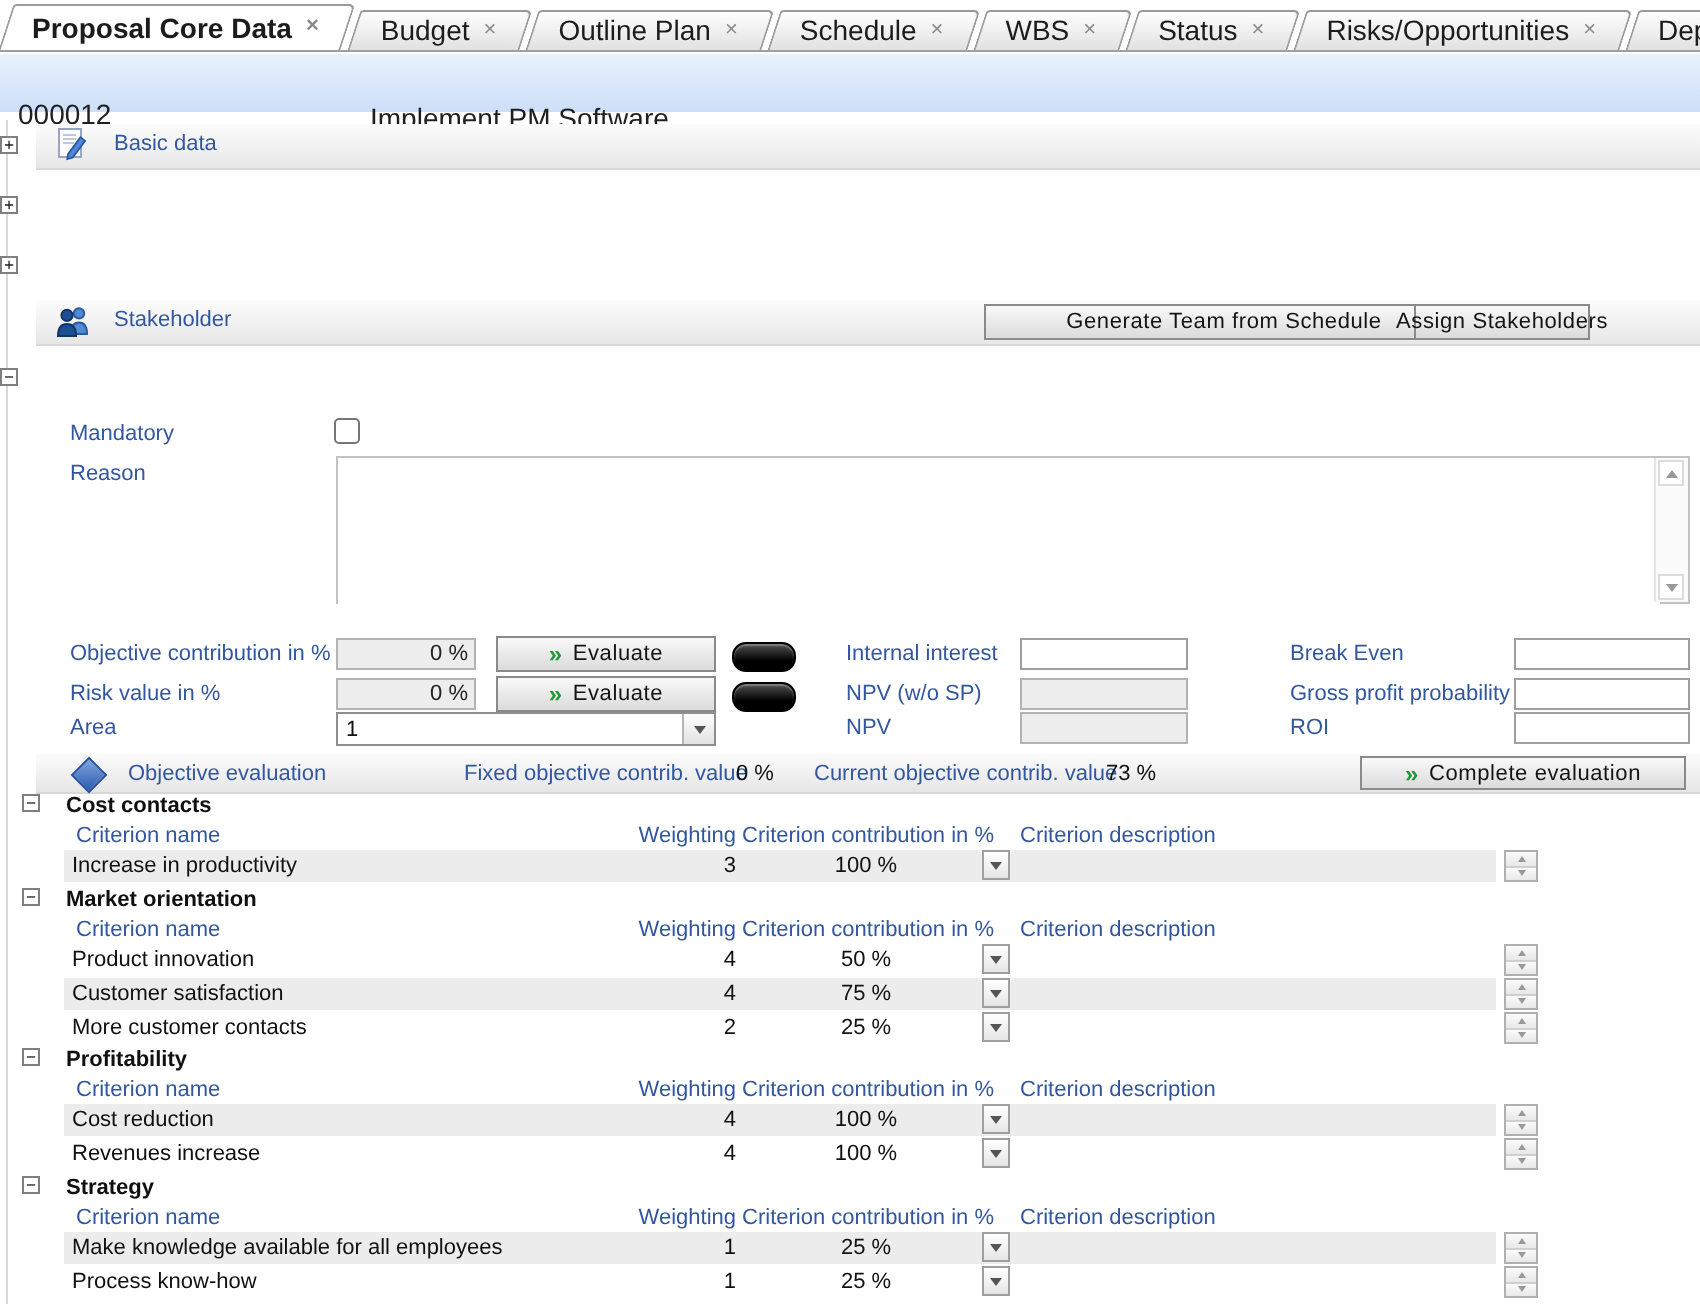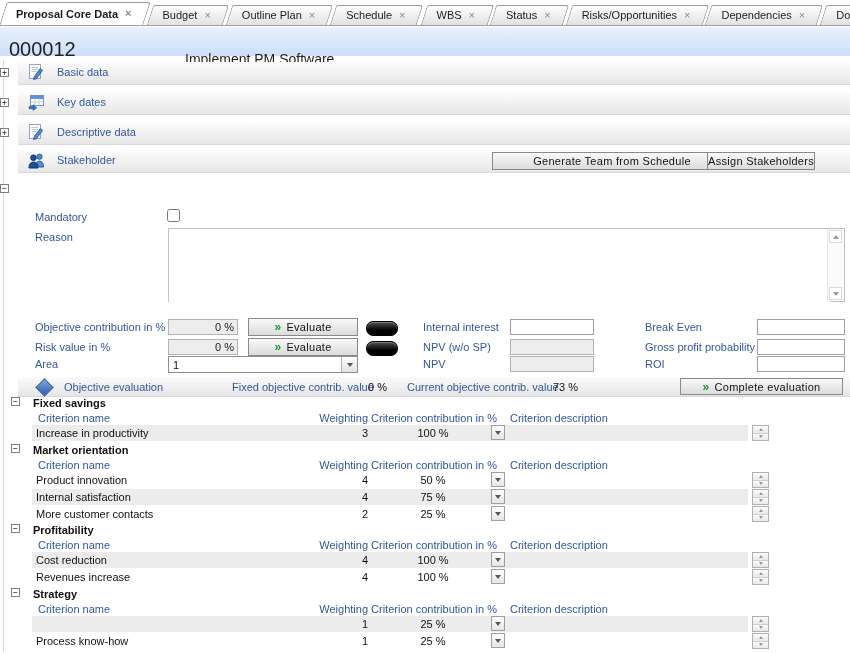--- a/index.html
+++ b/index.html
@@ -12,27 +12,27 @@
   
   .tabbar{position:absolute;top:0;left:0;width:850px;height:26px;background:#fff;
           border-bottom:1px solid #9f9f9f;display:flex;align-items:flex-end;padding-left:3px;box-sizing:border-box;}
   .tab{position:relative;height:20px;margin-right:3px;padding:0 15px 0 13px;display:flex;
        align-items:center;gap:7px;cursor:pointer;flex:0 0 auto;}
   .tab::before{content:"";position:absolute;inset:0;transform:skewX(-18deg);
        border:1px solid #9a9a9a;border-bottom:none;border-radius:2px 3px 0 0;
        background:linear-gradient(#fefefe,#e1e1e1);}
   .tab.active{height:23px;font-weight:bold;}
   .tab.active::before{background:#fff;}
-  .tab .tl{position:relative;font-size:11px;color:#1c1c1c;white-space:nowrap;}
+  .tab .tl{position:relative;font-size:14px;color:#1c1c1c;white-space:nowrap;}
   .tab .tx{position:relative;font-size:11px;color:#8a8a8a;line-height:1;}
 
   
   .docheader{position:absolute;top:27px;left:0;width:850px;height:29px;
              background:linear-gradient(#e9f1fd,#cbdff8);}
-  .doc-id{position:absolute;left:9px;top:11px;font-size:20px;color:#1f1f1f;}
+  .doc-id{position:absolute;left:9px;top:22px;font-size:14px;color:#1f1f1f;}
   .doc-title{position:absolute;left:185px;top:24px;font-size:14px;color:#1f1f1f;}
 
   .treeline{position:absolute;left:3px;top:60px;width:1px;height:592px;background:#d8d8d8;}
 
   
   .secbar{position:absolute;left:18px;width:832px;height:22px;
           background:linear-gradient(#fcfcfc,#e7e7e7);border-bottom:1px solid #dadada;cursor:pointer;text-decoration:underline;}
   .secicon{position:absolute;left:10px;top:2px;width:18px;height:18px;}
   .seclabel{position:absolute;left:39px;top:4px;}
   .exp{position:absolute;left:0;width:9px;height:9px;box-sizing:border-box;border:1px solid #7f7f7f;
@@ -161,56 +161,35 @@
           <rect x="1.5" y="0.5" width="11" height="14" fill="#fdfdfd" stroke="#97a6c0"></rect>
           <line x1="3.5" y1="3.5" x2="10" y2="3.5" stroke="#bcc9da"></line>
           <line x1="3.5" y1="5.5" x2="10" y2="5.5" stroke="#bcc9da"></line>
           <line x1="3.5" y1="7.5" x2="9" y2="7.5" stroke="#bcc9da"></line>
           <path d="M6 13 L12.2 4.6 L14.6 6.4 L8.4 14.8 L5.6 15.6 Z" fill="#4e86d8" stroke="#27549f" stroke-width="0.8"></path>
         </svg></span>
     <span class="seclabel bluelbl">Basic data</span>
   </div>
 
   <div class="exp" style="top:98px">+</div>
-  <div class="secbar" style="top:92px">
-    <span class="secicon"><svg width="17" height="17" viewBox="0 0 17 17">
-          <rect x="2.5" y="1.5" width="13" height="10" fill="#fff" stroke="#6f8fbe"></rect>
-          <rect x="2.5" y="1.5" width="13" height="3" fill="#5e93dd" stroke="#6f8fbe"></rect>
-          <line x1="7" y1="4.5" x2="7" y2="11.5" stroke="#c4d0e2"></line>
-          <line x1="11" y1="4.5" x2="11" y2="11.5" stroke="#c4d0e2"></line>
-          <line x1="2.5" y1="8" x2="15.5" y2="8" stroke="#c4d0e2"></line>
-          <path d="M1 12.5 H5 V10.8 L8.8 13.8 L5 16.5 V14.8 H1 Z" fill="#2f6fd0" stroke="#1c4d9e" stroke-width="0.5"></path>
-        </svg></span>
-    <span class="seclabel bluelbl">Key dates</span>
-  </div>
 
   <div class="exp" style="top:128px">+</div>
-  <div class="secbar" style="top:122px">
-    <span class="secicon"><svg width="17" height="17" viewBox="0 0 17 17">
-          <rect x="1.5" y="0.5" width="11" height="14" fill="#fdfdfd" stroke="#97a6c0"></rect>
-          <line x1="3.5" y1="3.5" x2="10" y2="3.5" stroke="#bcc9da"></line>
-          <line x1="3.5" y1="5.5" x2="10" y2="5.5" stroke="#bcc9da"></line>
-          <line x1="3.5" y1="7.5" x2="9" y2="7.5" stroke="#bcc9da"></line>
-          <path d="M6 13 L12.2 4.6 L14.6 6.4 L8.4 14.8 L5.6 15.6 Z" fill="#4e86d8" stroke="#27549f" stroke-width="0.8"></path>
-        </svg></span>
-    <span class="seclabel bluelbl">Descriptive data</span>
-  </div>
 
   <div class="secbar" style="top:150px">
     <span class="secicon"><svg width="17" height="17" viewBox="0 0 17 17">
           <circle cx="11.5" cy="4.7" r="2.6" fill="#4f8bd6" stroke="#2b5b9e"></circle>
           <path d="M7.5 15 Q7.5 9.2 11.5 9.2 Q15.5 9.2 15.5 15 Z" fill="#4f8bd6" stroke="#2b5b9e"></path>
           <circle cx="5.5" cy="5.7" r="2.8" fill="#1d4f94" stroke="#123566"></circle>
           <path d="M1 16 Q1 10 5.5 10 Q10 10 10 16 Z" fill="#1d4f94" stroke="#123566"></path>
         </svg></span>
     <span class="seclabel bluelbl">Stakeholder</span>
     <div class="btn" style="left:474px;top:2px;width:240px;height:18px">
         <span>Generate Team from Schedule</span>
       </div>
-    <div class="btn" style="left:689px;top:2px;width:108px;height:18px">
+    <div class="btn" style="left:689px;top:2px;width:88px;height:18px">
         <span>Assign Stakeholders</span>
       </div>
   </div>
 
   <div class="exp" style="top:184px">−</div>
 
   <span class="abs bluelbl" style="left:35px;top:211px">Mandatory</span>
   <input type="checkbox" class="cb" style="left: 167px; top: 209px;">
   <span class="abs bluelbl" style="left:35px;top:231px">Reason</span>
   <div class="reason">
@@ -268,21 +247,21 @@
   <span class="abs blk" style="left:368px;top:381px">0 %</span>
   <span class="abs bluelbl" style="left:407px;top:381px">Current objective contrib. value</span>
   <span class="abs blk" style="left:553px;top:381px">73 %</span>
   <div class="btn" style="left:680px;top:378px;width:163px;height:17px">
       <span class="chev">»</span>
       <span>Complete evaluation</span>
     </div>
 
   <div class="grow" style="top:397px">
     <span class="gminus">−</span>
-    <span class="gname">Fixed savings</span>
+    <span class="gname">Cost contacts</span>
   </div>
   <div class="hrow" style="top:412px">
     <span class="hn bluelbl">Criterion name</span>
     <span class="hw bluelbl">Weighting</span>
     <span class="hc bluelbl">Criterion contribution in %</span>
     <span class="hd bluelbl">Criterion description</span>
   </div>
   <div class="trow stripe" style="top:425px">
     <div class="band"></div>
     <span class="cn blk">Increase in productivity</span>
@@ -323,21 +302,21 @@
         <span class="half">
           <i class="tri-u"></i>
         </span>
         <span class="half">
           <i class="tri-d"></i>
         </span>
       </span>
   </div>
   <div class="trow stripe" style="top:489px">
     <div class="band"></div>
-    <span class="cn blk">Internal satisfaction</span>
+    <span class="cn blk">Customer satisfaction</span>
     <span class="cw blk">4</span>
     <span class="cc blk">75 %</span>
     <span class="rowcombo">
         <i class="tri-d tri-dk"></i>
       </span>
     <span class="spin">
         <span class="half">
           <i class="tri-u"></i>
         </span>
         <span class="half">
@@ -413,20 +392,21 @@
     <span class="gname">Strategy</span>
   </div>
   <div class="hrow" style="top:603px">
     <span class="hn bluelbl">Criterion name</span>
     <span class="hw bluelbl">Weighting</span>
     <span class="hc bluelbl">Criterion contribution in %</span>
     <span class="hd bluelbl">Criterion description</span>
   </div>
   <div class="trow stripe" style="top:616px">
     <div class="band"></div>
+    <span class="cn blk">Make knowledge available for all employees</span>
     <span class="cw blk">1</span>
     <span class="cc blk">25 %</span>
     <span class="rowcombo">
         <i class="tri-d tri-dk"></i>
       </span>
     <span class="spin">
         <span class="half">
           <i class="tri-u"></i>
         </span>
         <span class="half">

